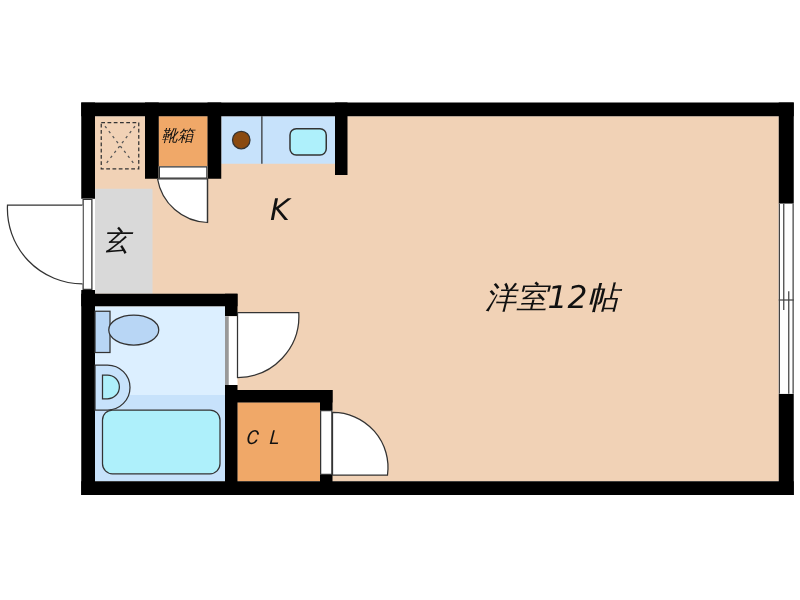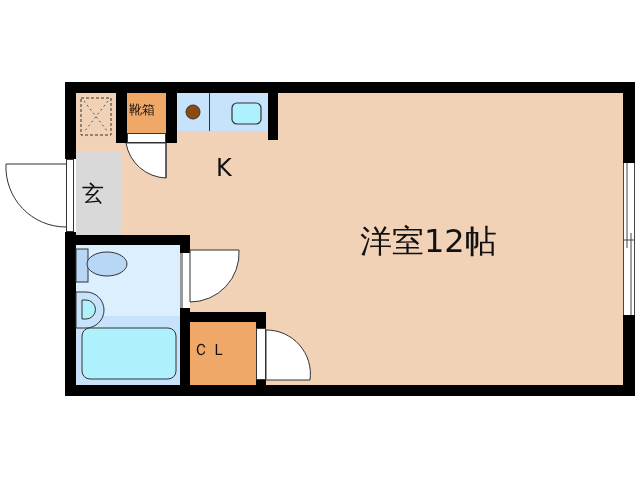--- a/index.html
+++ b/index.html
@@ -1,19 +1,19 @@
 <!DOCTYPE html>
 <html><head>
 <meta charset="utf-8">
 <style>
   html,body{margin:0;padding:0;background:#ffffff;}
   body{width:640px;height:480px;position:relative;overflow:hidden;font-family:"DejaVu Sans","Liberation Sans",sans-serif;}
   .abs{position:absolute;}
   .wall{position:absolute;background:#000;}
-  .lbl{position:absolute;color:#111;line-height:1;white-space:nowrap;}
+  .lbl{position:absolute;color:#111;line-height:1;white-space:nowrap;font-style:italic;}
   svg{position:absolute;left:0;top:0;}
 </style>
 </head>
 <body>
 
 <div class="abs" style="left:76px;top:93px;width:547px;height:292px;background:#f1d2b6;"></div>
 <div class="abs" style="left:76px;top:151px;width:46px;height:84px;background:#d9d9d9;"></div>
 <div class="abs" style="left:76px;top:245px;width:104px;height:140px;background:#dcefff;"></div>
 <div class="abs" style="left:76px;top:316px;width:104px;height:69px;background:#c7e2fb;"></div>
 <div class="abs" style="left:190px;top:322px;width:66px;height:63px;background:#f0a868;"></div>
@@ -71,14 +71,14 @@
 
   <path d="M76 292 L86 292 A16 16 0 0 1 86 328 L76 328 Z" fill="#c7e2fb" stroke="#333"></path>
   <path d="M82 300 L86 300 A9 9 0 0 1 86 319 L82 319 Z" fill="#aef0fb" stroke="#333"></path>
 
   <rect x="82" y="328" width="94" height="51" rx="8" fill="#aef0fb" stroke="#333"></rect>
 </svg>
 
 <div class="lbl" style="left:129px;top:103px;font-size:13px;">靴箱</div>
 <div class="lbl" style="left:216px;top:156px;font-size:24px;">K</div>
 <div class="lbl" style="left:82px;top:183px;font-size:22px;">玄</div>
-<div class="lbl" style="left:360px;top:225px;font-size:32px;">洋室12帖</div>
+<div class="lbl" style="left:388px;top:225px;font-size:25px;">洋室12帖</div>
 <div class="lbl" style="left:193px;top:342px;font-size:16px;letter-spacing:2px;">ＣＬ</div>
 
 </body></html>

